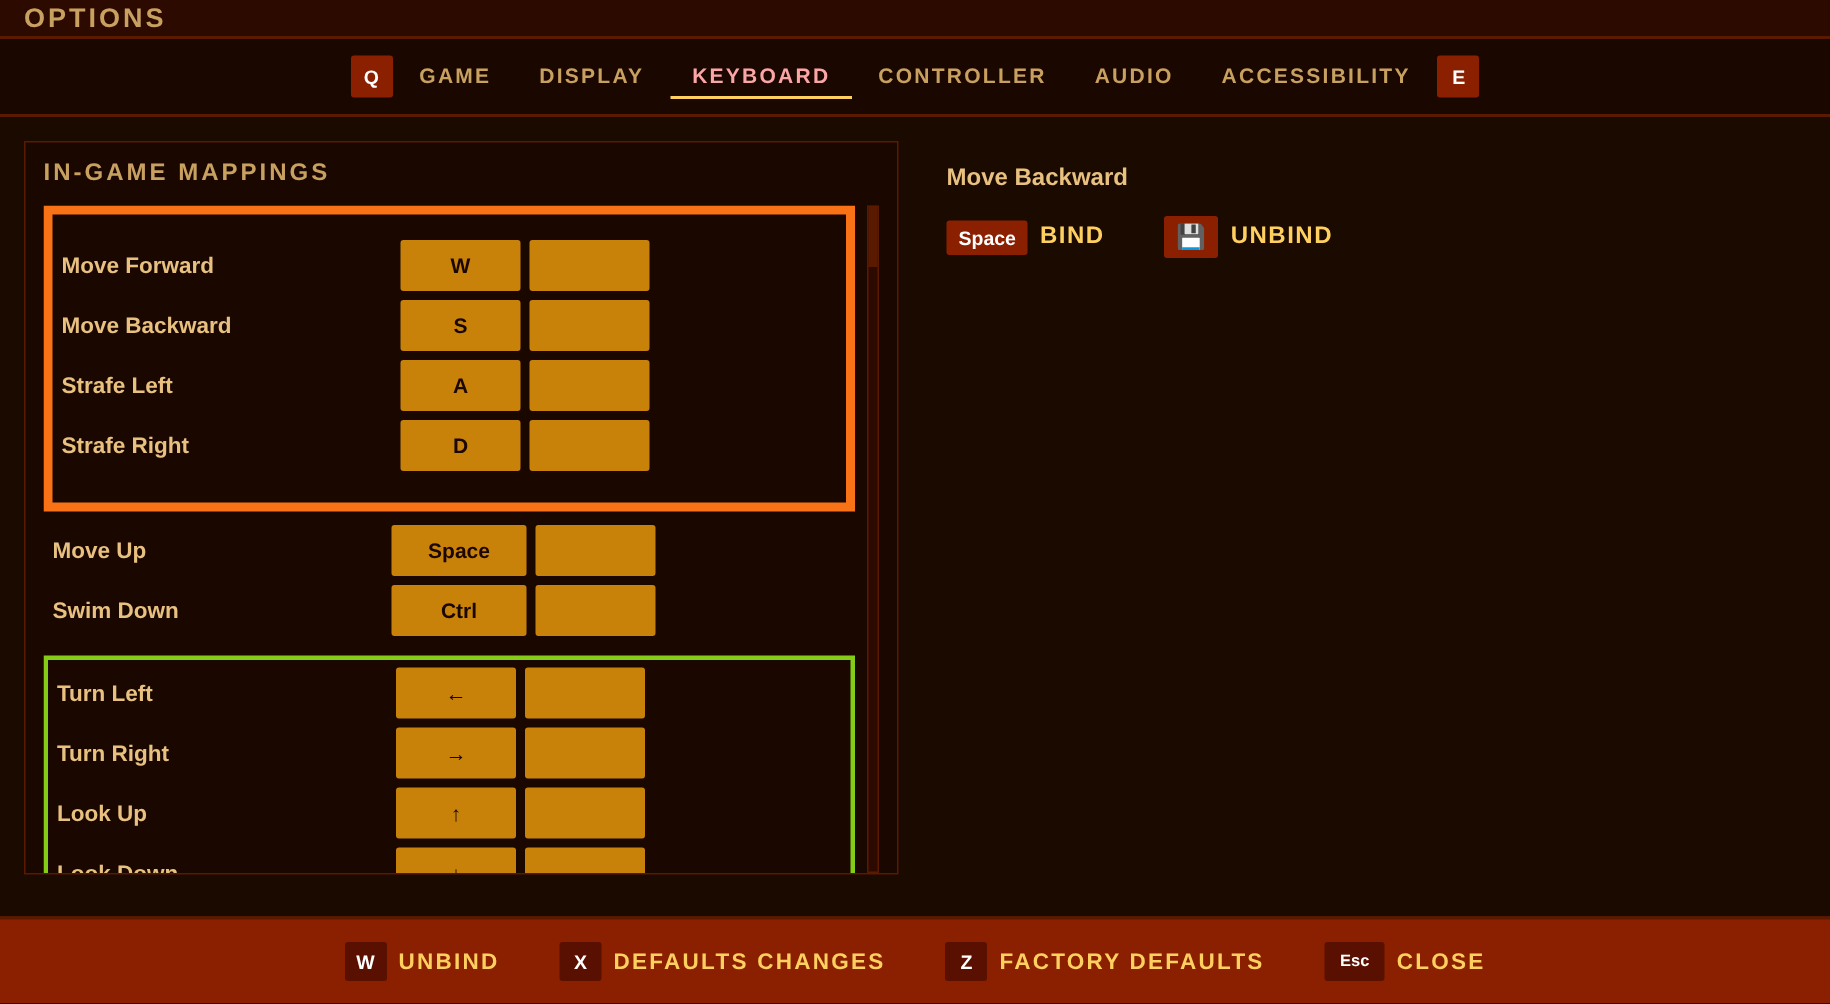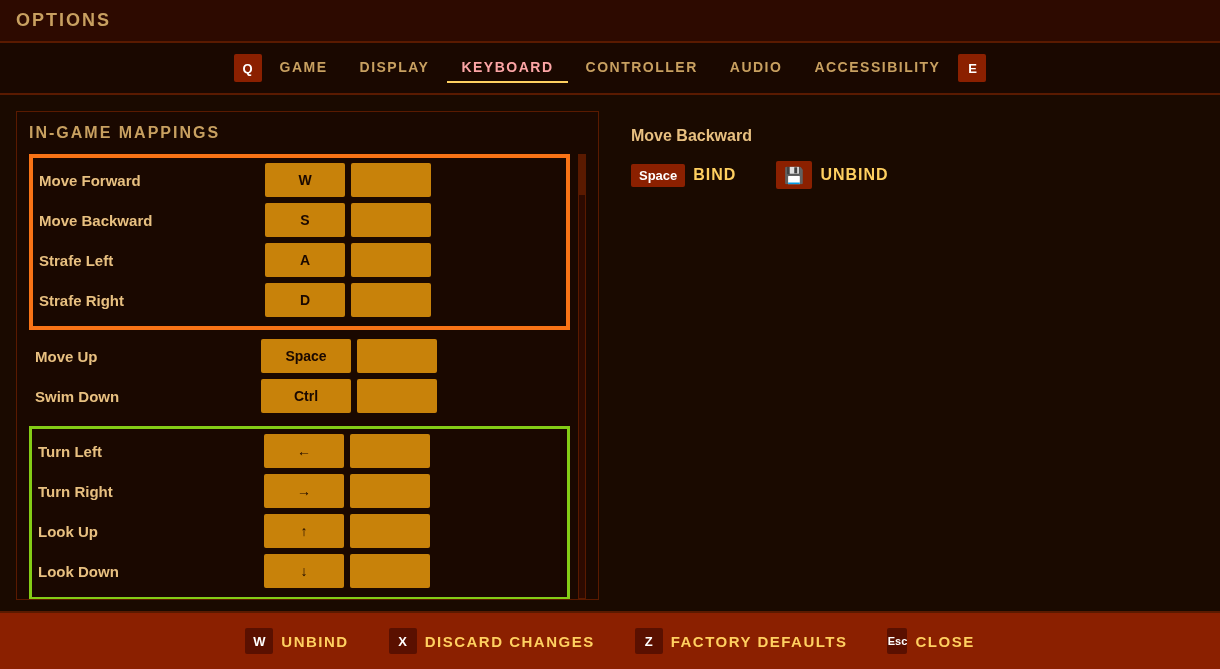--- a/index.html
+++ b/index.html
@@ -8,21 +8,21 @@
       height: 669px;
       background: #1a0a00;
       font-family: 'Arial', sans-serif;
       overflow: hidden;
       position: relative;
     }
 
     
     .top-bar {
       background: #2d0a00;
-      height: 43px;
+      height: 26px;
       display: flex;
       align-items: center;
       padding: 0 16px;
       border-bottom: 2px solid #5a1a00;
     }
     .top-title {
       color: #c8a060;
       font-size: 18px;
       font-weight: bold;
       letter-spacing: 2px;
@@ -148,22 +148,22 @@
       display: flex;
       align-items: center;
       justify-content: center;
       cursor: pointer;
       border-radius: 2px;
       flex-shrink: 0;
     }
 
     
     .group-wasd {
-      border: 4px solid #f97316;
-      padding: 4px 6px;
+      border: 6px solid #f97316;
+      padding: 16px 6px;
       margin-bottom: 4px;
     }
     .group-arrows {
       border: 3px solid #84cc16;
       padding: 4px 6px;
       margin-bottom: 4px;
     }
     .group-none {
       padding: 4px 6px;
       margin-bottom: 4px;
@@ -279,21 +279,21 @@
       font-size: 13px;
       font-weight: bold;
       width: 28px;
       height: 26px;
       display: flex;
       align-items: center;
       justify-content: center;
       border-radius: 2px;
     }
     .bottom-key.esc {
-      width: 20px;
+      width: 40px;
       font-size: 11px;
     }
     .bottom-label {
       color: #ffd060;
       font-size: 15px;
       font-weight: bold;
       letter-spacing: 1.5px;
     }
   </style>
 </head>
@@ -405,21 +405,21 @@
 
 </div>
 
 <div class="bottom-bar">
   <button class="bottom-btn">
     <span class="bottom-key">W</span>
     <span class="bottom-label">UNBIND</span>
   </button>
   <button class="bottom-btn">
     <span class="bottom-key">X</span>
-    <span class="bottom-label">DISCARD CHANGES</span>
+    <span class="bottom-label">DEFAULTS CHANGES</span>
   </button>
   <button class="bottom-btn">
     <span class="bottom-key">Z</span>
     <span class="bottom-label">FACTORY DEFAULTS</span>
   </button>
   <button class="bottom-btn">
     <span class="bottom-key esc">Esc</span>
     <span class="bottom-label">CLOSE</span>
   </button>
 </div>

